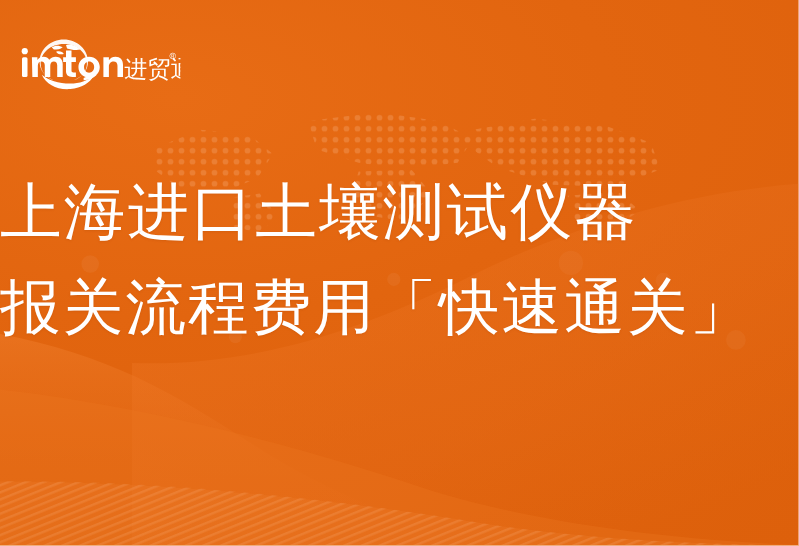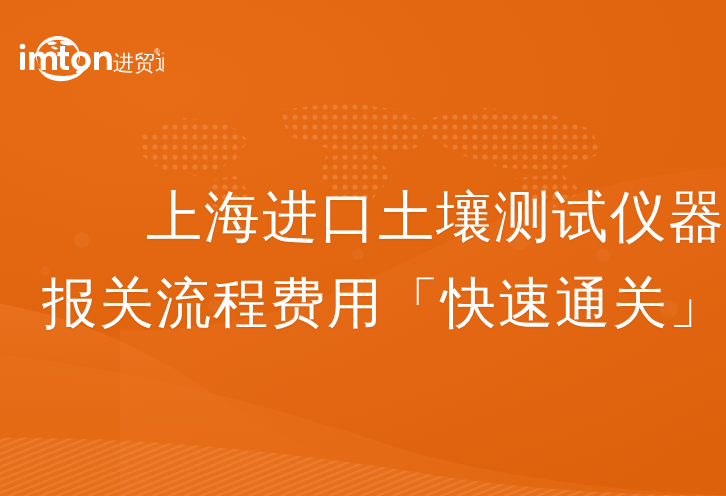--- a/index.html
+++ b/index.html
@@ -46,22 +46,22 @@
 
   
   #logo{
     position:absolute;left:14px;top:24px;
     width:150px;height:62px;
   }
   #logo-svg{display:block;width:150px;height:62px;}
 
   
   #headline{
-    position:absolute;left:0;top:174px;width:726px;
-    text-align:right;
+    position:absolute;left:0;top:150px;width:726px;
+    text-align:left;
     color:#ffffff;
   }
   .hl-line{
     display:block;
     font-size:56px;
     line-height:86px;
     letter-spacing:2px;
     font-weight:400;
     white-space:nowrap;
     text-shadow:0 1px 2px rgba(150,60,0,.18);

